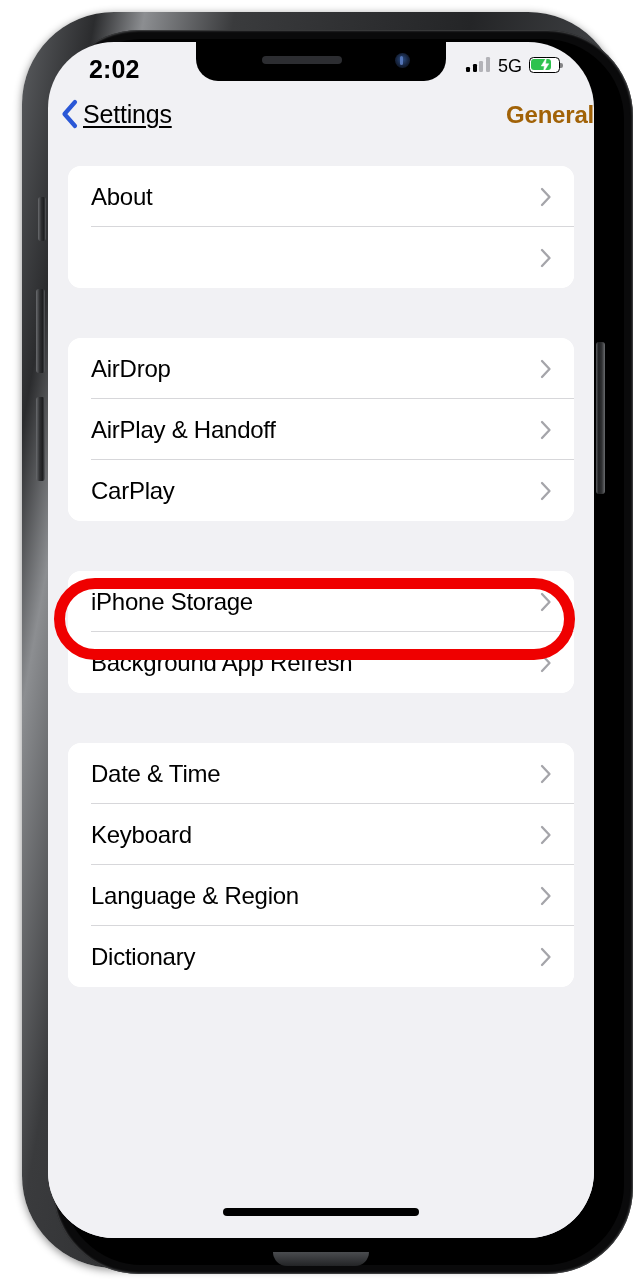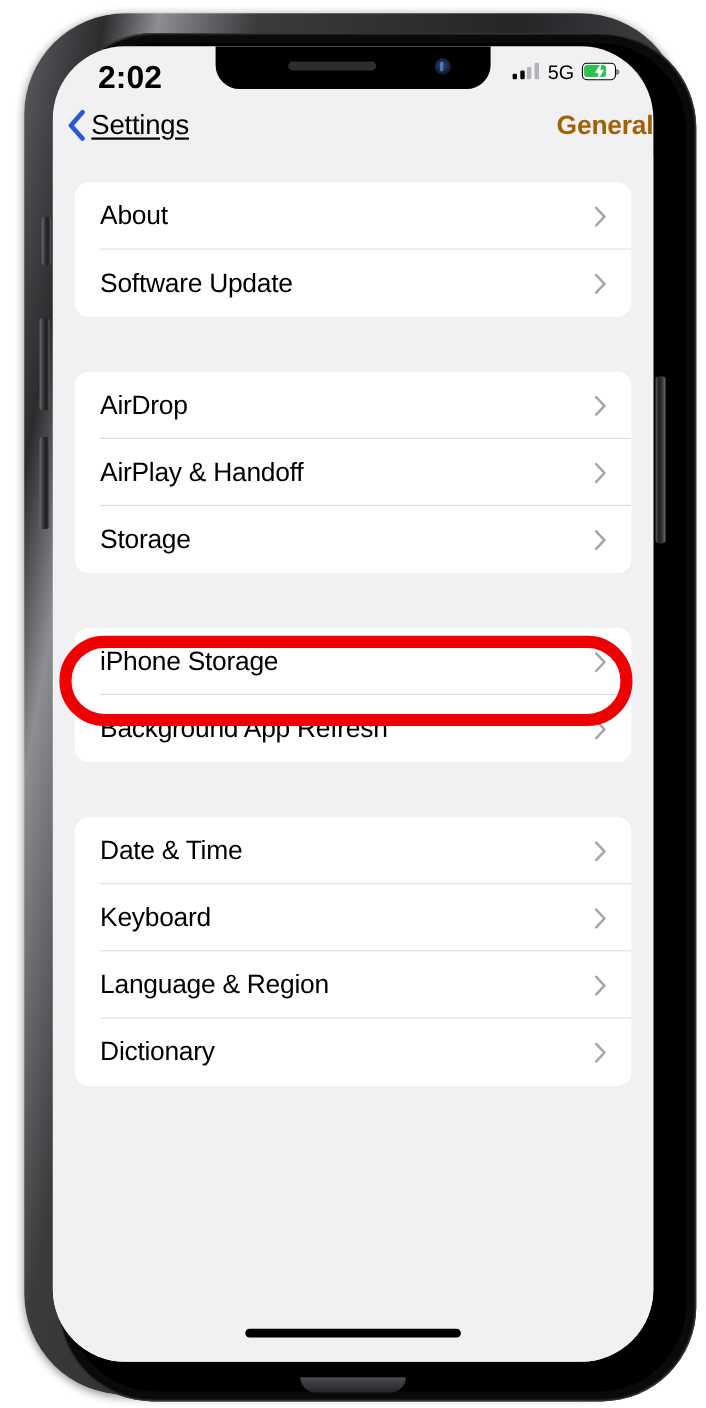--- a/index.html
+++ b/index.html
@@ -107,21 +107,21 @@
     background: #5d7fc4; opacity: .85;
   }
 
   
   #status-bar {
     position: absolute; left: 0; top: 0; width: 100%; height: 43px;
     z-index: 20;
   }
   #status-time {
     position: absolute; left: 41px; top: 13px;
-    font-size: 29px; font-weight: bold; color: #000; letter-spacing: .1px;
+    font-size: 25px; font-weight: bold; color: #000; letter-spacing: .1px;
   }
   #status-right {
     position: absolute; right: 34px; top: 15px;
     display: flex; gap: 6px;
   }
   #signal-bars { display: flex; align-items: flex-end; gap: 2.5px; height: 15px; }
   .sig-bar { width: 4px; border-radius: 1.2px; background: #000; }
   .sig-bar.dim { background: #b3b3b8; }
   .sig-b1 { height: 5px; }
   .sig-b2 { height: 8px; }
@@ -296,41 +296,40 @@
   <div id="list-scroll">
 
   <div class="settings-group">
         <div class="settings-row">
           <span class="row-label">About</span>
           <svg class="row-chevron" width="12" height="20" viewBox="0 0 12 20">
             <path d="M2 2 L9.5 10 L2 18" fill="none" stroke="#a5a5aa" stroke-width="2.3" stroke-linecap="round" stroke-linejoin="round"></path>
           </svg>
         </div>
         <div class="settings-row">
-          <span class="row-label">Software Update</span>
           <svg class="row-chevron" width="12" height="20" viewBox="0 0 12 20">
             <path d="M2 2 L9.5 10 L2 18" fill="none" stroke="#a5a5aa" stroke-width="2.3" stroke-linecap="round" stroke-linejoin="round"></path>
           </svg>
         </div>
       </div>
       <div class="settings-group">
         <div class="settings-row">
           <span class="row-label">AirDrop</span>
           <svg class="row-chevron" width="12" height="20" viewBox="0 0 12 20">
             <path d="M2 2 L9.5 10 L2 18" fill="none" stroke="#a5a5aa" stroke-width="2.3" stroke-linecap="round" stroke-linejoin="round"></path>
           </svg>
         </div>
         <div class="settings-row">
           <span class="row-label">AirPlay &amp; Handoff</span>
           <svg class="row-chevron" width="12" height="20" viewBox="0 0 12 20">
             <path d="M2 2 L9.5 10 L2 18" fill="none" stroke="#a5a5aa" stroke-width="2.3" stroke-linecap="round" stroke-linejoin="round"></path>
           </svg>
         </div>
         <div class="settings-row">
-          <span class="row-label">Storage</span>
+          <span class="row-label">CarPlay</span>
           <svg class="row-chevron" width="12" height="20" viewBox="0 0 12 20">
             <path d="M2 2 L9.5 10 L2 18" fill="none" stroke="#a5a5aa" stroke-width="2.3" stroke-linecap="round" stroke-linejoin="round"></path>
           </svg>
         </div>
       </div>
       <div class="settings-group">
         <div class="settings-row">
           <span class="row-label">iPhone Storage</span>
           <svg class="row-chevron" width="12" height="20" viewBox="0 0 12 20">
             <path d="M2 2 L9.5 10 L2 18" fill="none" stroke="#a5a5aa" stroke-width="2.3" stroke-linecap="round" stroke-linejoin="round"></path>

